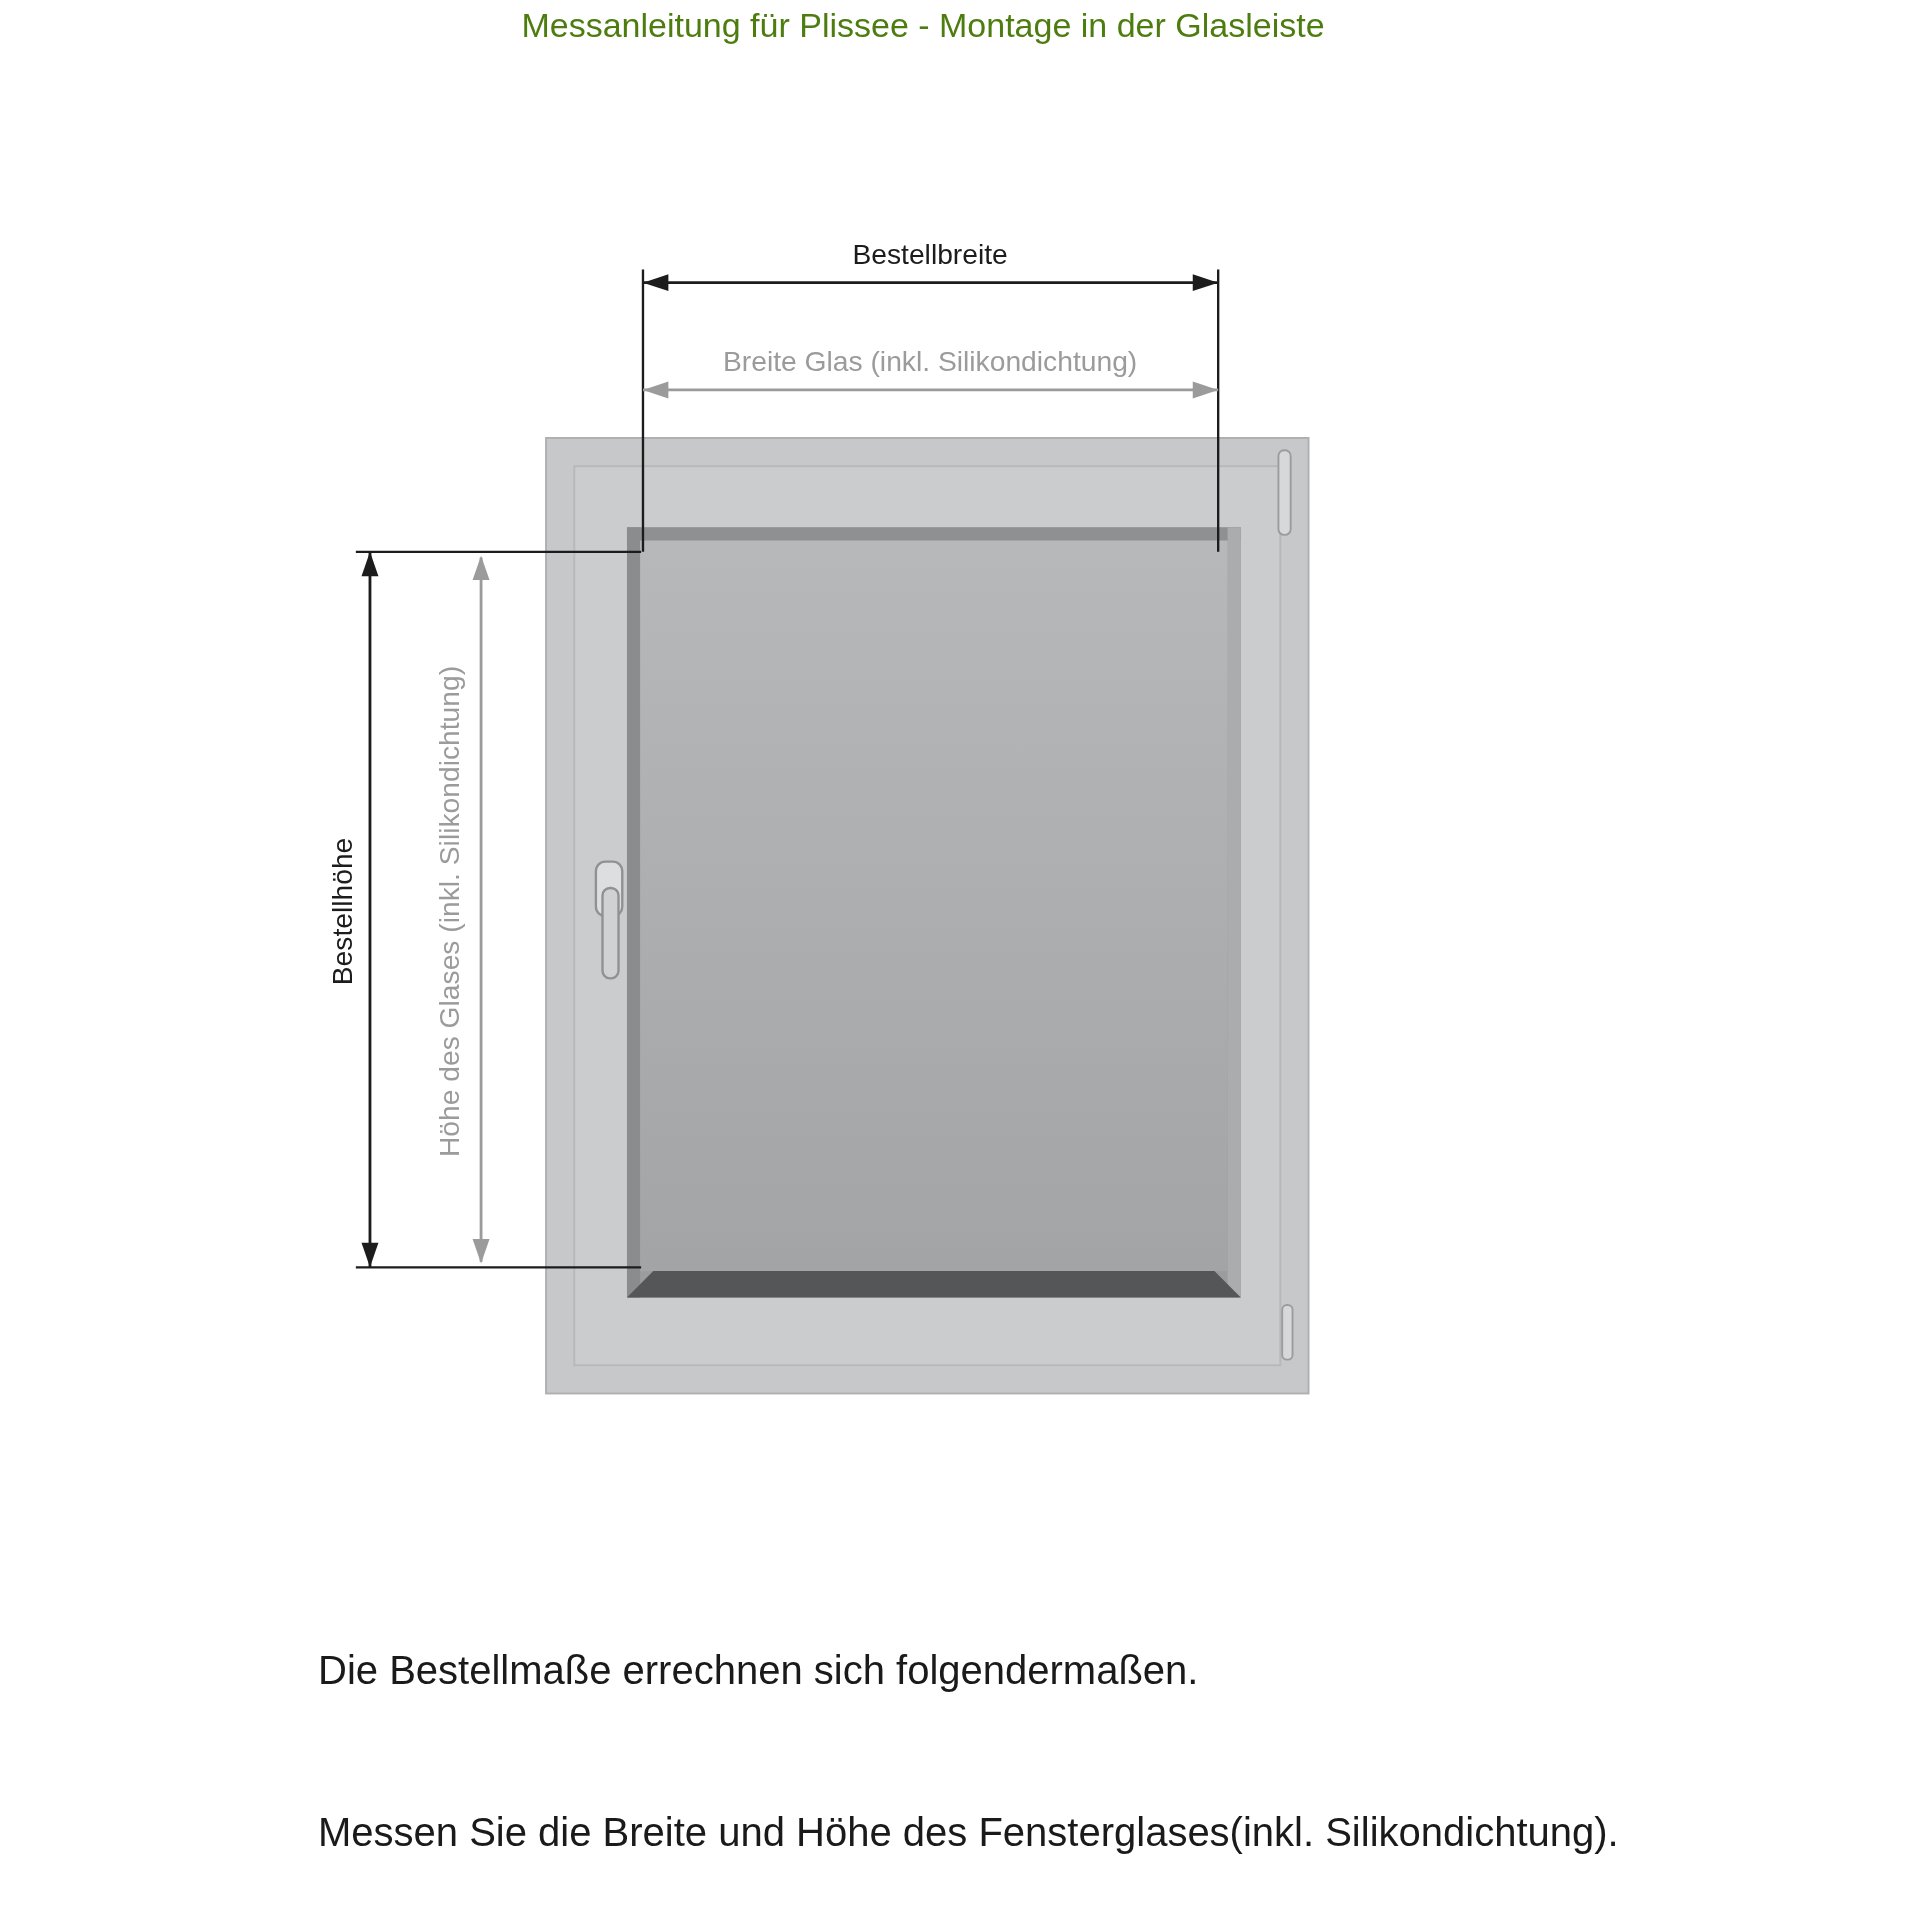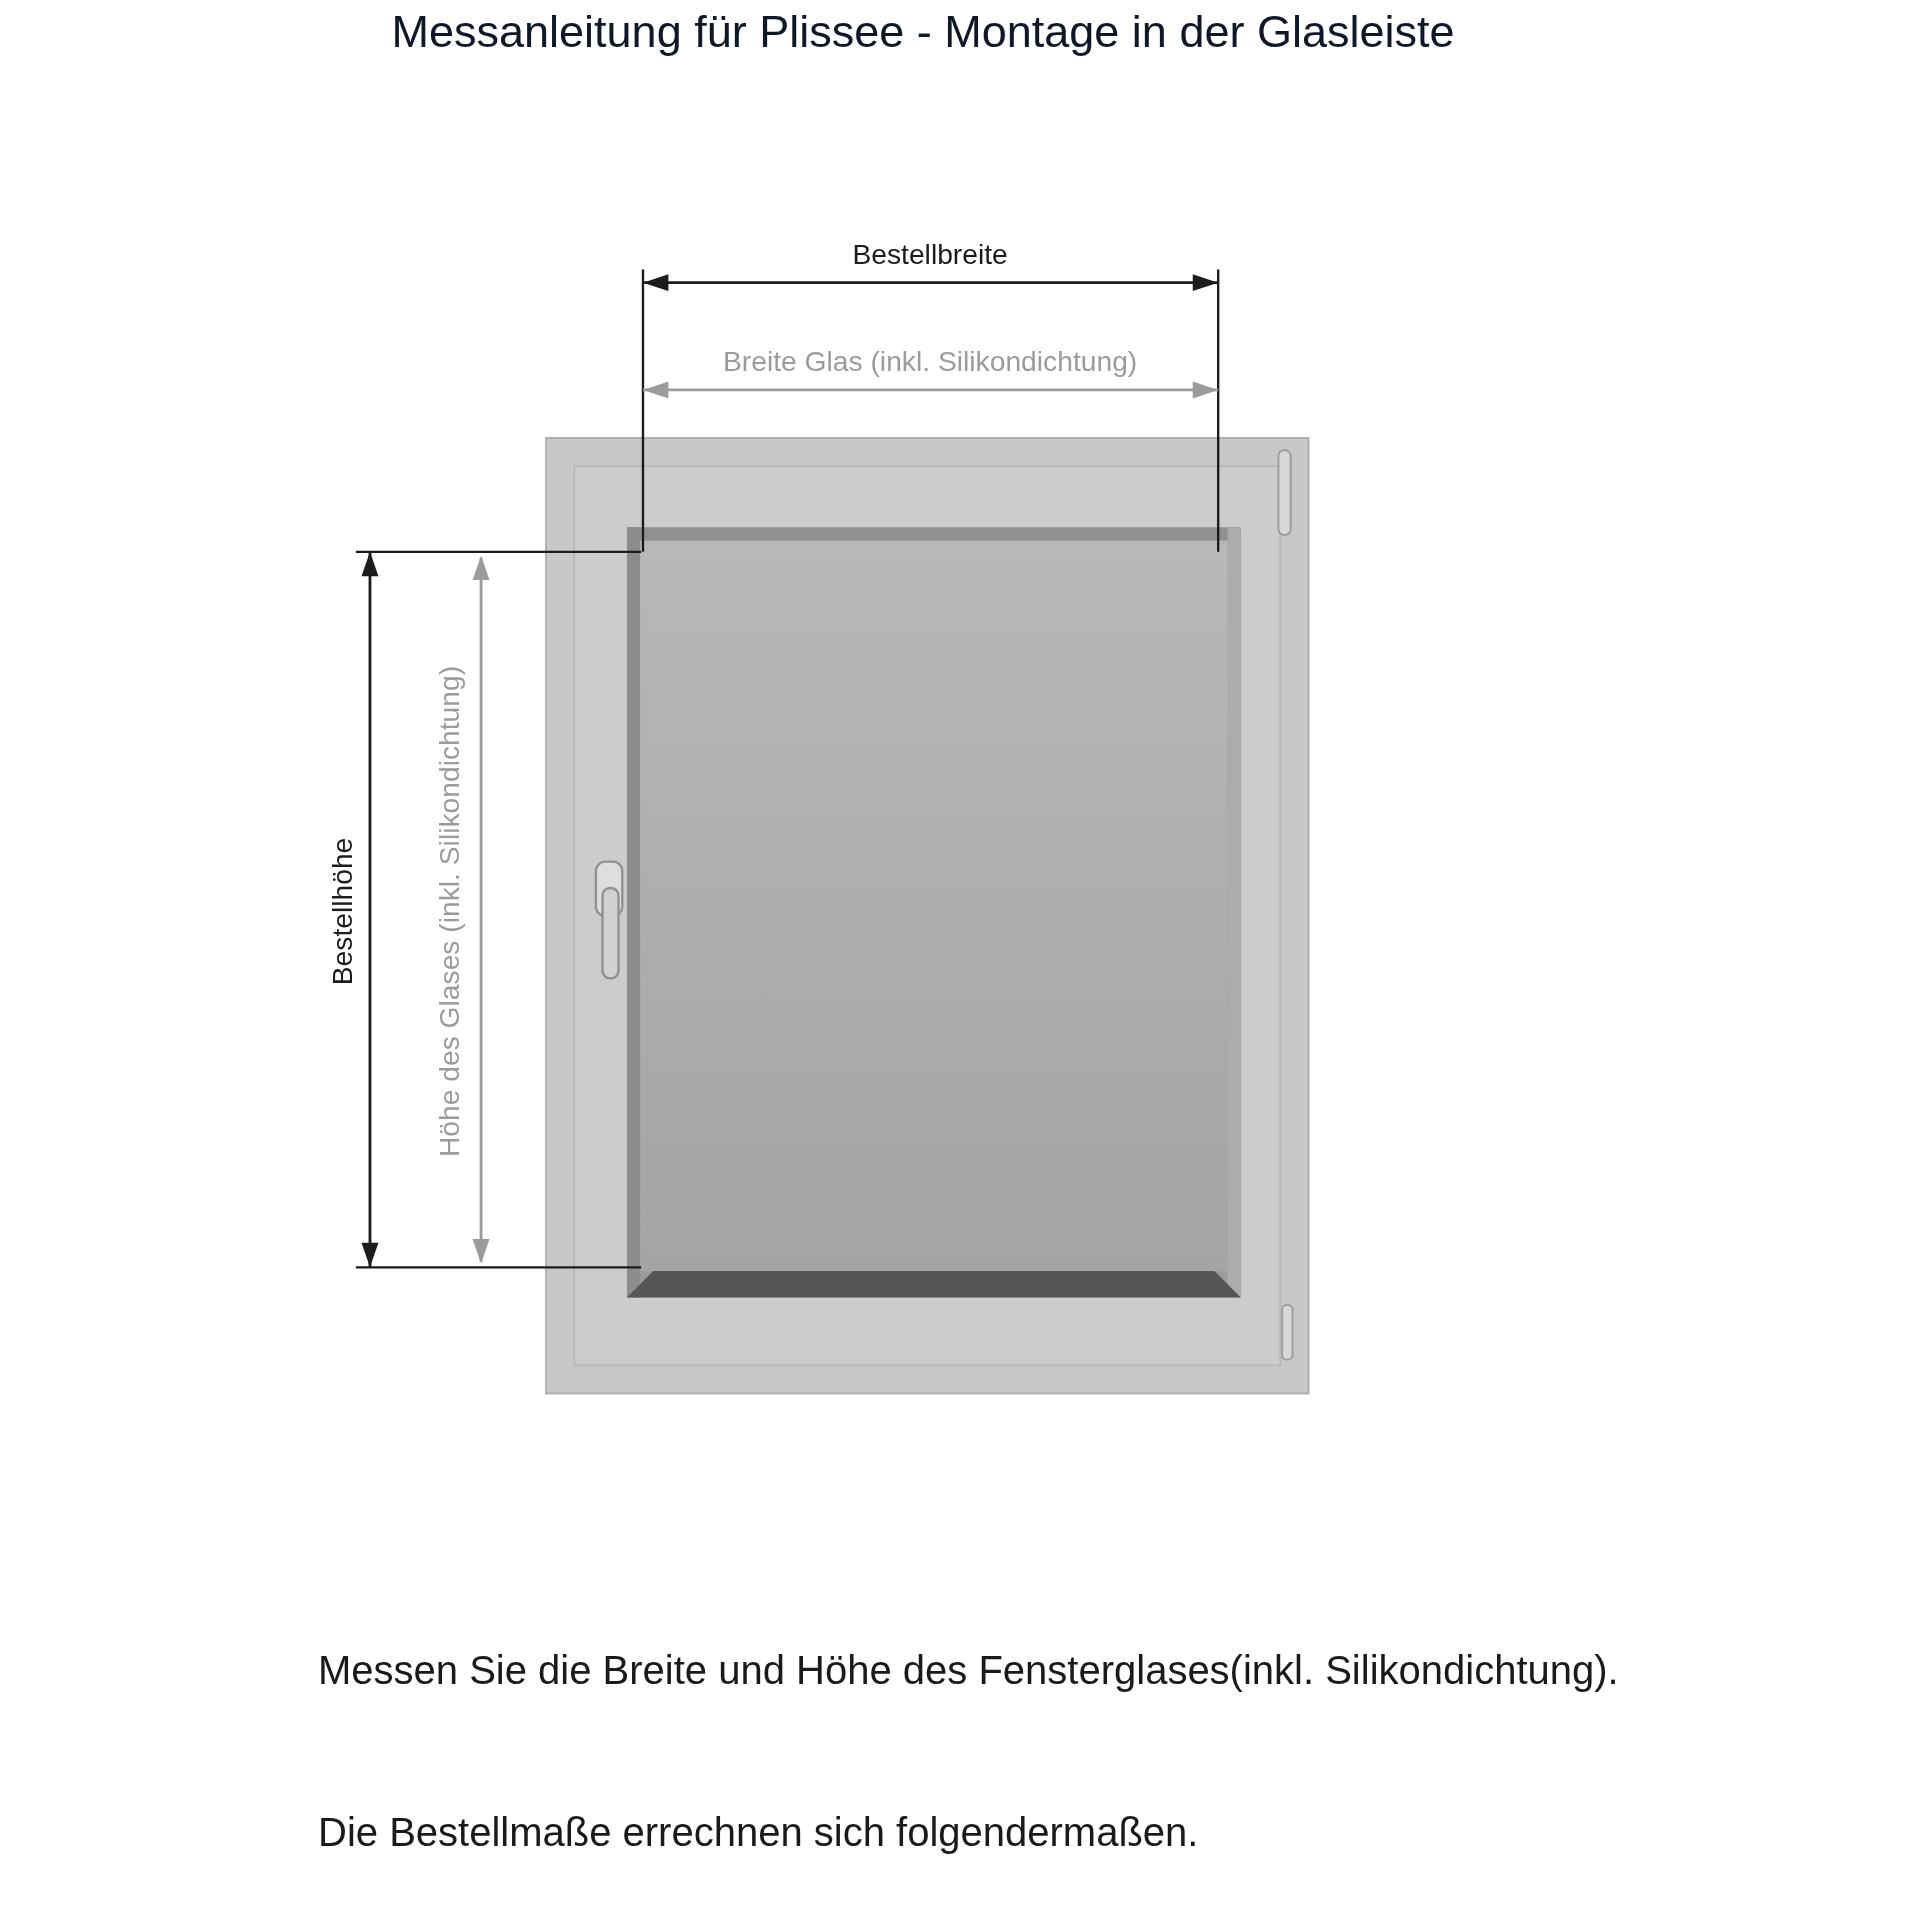--- a/index.html
+++ b/index.html
@@ -13,23 +13,23 @@
     position: relative;
     overflow: hidden;
   }
   .page-title {
     position: absolute;
     top: 5.6px;
     left: 0;
     width: 1846px;
     margin: 0;
     text-align: center;
-    font-size: 45px;
+    font-size: 34px;
     font-weight: 400;
-    color: #0f172a;
+    color: #4d7c0f;
     z-index: 2;
   }
   svg.diagram {
     position: absolute;
     left: 0;
     top: 0;
     width: 1928px;
     height: 1469px;
     z-index: 1;
   }
@@ -107,21 +107,21 @@
     <text transform="rotate(-90 488 968)" x="488" y="968" text-anchor="middle" fill="#9b9b9b" style="fill: rgb(155, 155, 155);">Höhe des Glases (inkl. Silikondichtung)</text>
     <line x1="511" y1="592" x2="511" y2="1340" stroke="#9b9b9b" stroke-width="3"></line>
     <polygon points="511,590 502,616 520,616" fill="#9b9b9b"></polygon>
     <polygon points="511,1342 502,1316 520,1316" fill="#9b9b9b"></polygon>
   </g>
 </svg>
 
 <h1 class="page-title">Messanleitung für Plissee - Montage in der Glasleiste</h1>
 
 <div class="instructions">
+  <div>Die Bestellmaße errechnen sich folgendermaßen.</div>
   <div>Messen Sie die Breite und Höhe des Fensterglases(inkl. Silikondichtung).</div>
-  <div>Die Bestellmaße errechnen sich folgendermaßen.</div>
   
   
   
   
   
 </div>
 
 
 </body></html>

